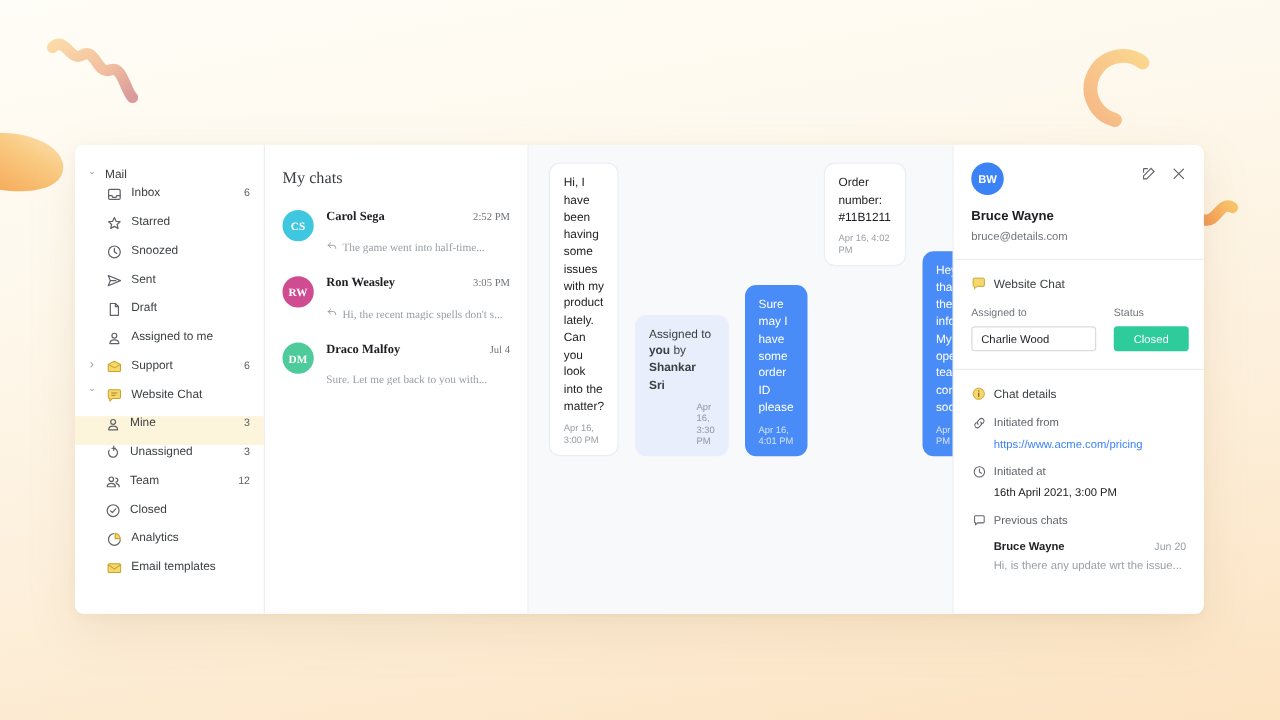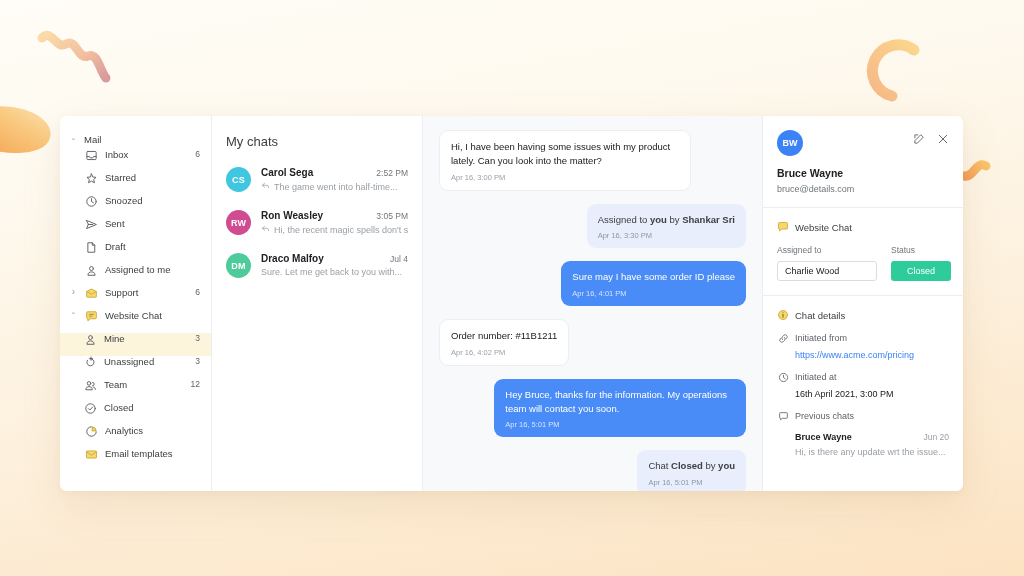--- a/index.html
+++ b/index.html
@@ -61,54 +61,55 @@
   .sb-ico svg { display: block; }
   .sb-label { flex: 1 1 auto; white-space: nowrap; overflow: hidden; text-overflow: ellipsis; }
   .sb-count { font-size: 8.5px; color: #5f6368; padding-right: 11px; }
 
   
   .chatlist {
     width: 211px; flex: 0 0 211px;
     background: #ffffff;
     border-right: 1px solid #eceef1;
     padding: 18px 14px 0 14px;
+    font-family: Liberation Serif, serif;
   }
   .chatlist h2 { font-size: 13px; font-weight: 400; color: #3c4043; margin-bottom: 18px; }
   .chat-row { display: flex; gap: 10px; margin-bottom: 18px; cursor: pointer; }
   .avatar {
     width: 25px; height: 25px; flex: 0 0 25px; border-radius: 50%;
     color: #fff; font-size: 9px; font-weight: 600;
     display: flex; align-items: center; justify-content: center;
     letter-spacing: 0.2px;
   }
   .chat-body { flex: 1 1 auto; min-width: 0; }
   .chat-top { display: flex; align-items: baseline; justify-content: space-between; }
   .chat-name { font-size: 10px; color: #202124; font-weight: 600; }
   .chat-time { font-size: 8.5px; color: #70757a; white-space: nowrap; padding-left: 6px; }
-  .chat-snip { font-size: 9px; color: #9aa0a6; margin-top: 3px; display: flex; align-items: center; gap: 4px; white-space: nowrap; overflow: hidden; }
+  .chat-snip { font-size: 9px; color: #9aa0a6; margin-top: 13px; display: flex; align-items: center; gap: 4px; white-space: nowrap; overflow: hidden; }
   .reply-ico { color: #9aa0a6; flex: 0 0 auto; }
 
   
   .convo {
     flex: 1 1 auto;
     background: #f7f9fb;
     border-right: 1px solid #eceef1;
     padding: 14px 16px 0 16px;
     display: flex; flex-direction: column; gap: 13px;
     overflow: hidden;
   }
   .bubble { max-width: 82%; border-radius: 9px; padding: 9px 11px 8px 11px; }
   .bubble .txt { font-size: 9.5px; line-height: 1.45; }
   .bubble .ts { font-size: 7.5px; margin-top: 5px; }
   .b-left { align-self: flex-start; }
   .b-right { align-self: flex-end; }
   .b-incoming { background: #ffffff; border: 1px solid #eceef1; color: #202124; }
   .b-incoming .ts { color: #9aa0a6; }
   .b-system { background: #e8eefb; color: #3c4043; }
-  .b-system .ts { color: #8d97ab; }
+  .b-system .ts { color: #8d97ab; margin-left: 38px; }
   .b-agent { background: #4a8cf7; color: #ffffff; }
   .b-agent .ts { color: #d5e3fe; }
   .b-system .txt b, .b-system .txt strong { font-weight: 700; }
 
   
   .details {
     width: 200px; flex: 0 0 200px;
     background: #ffffff;
     padding: 14px 14px 0 14px;
     font-size: 9.5px;
@@ -410,21 +411,21 @@
 
         <span>Sure. Let me get back to you with...</span>
       </div>
     </div>
   </div>
       </div>
   </section>
 
   <section class="convo">
     <div id="convo-msgs">
-        <div style="display:flex;flex-direction:column;gap:13px">
+        <div style="display:flex;flex-direction:row;gap:13px">
     <div class="bubble b-left b-incoming">
       <div class="txt">Hi, I have been having some issues with my product lately. Can you look into the matter?</div>
       <div class="ts">Apr 16, 3:00 PM</div>
     </div>
     <div class="bubble b-right b-system">
       <div class="txt">Assigned to <b>you</b> by <b>Shankar Sri</b></div>
       <div class="ts">Apr 16, 3:30 PM</div>
     </div>
     <div class="bubble b-right b-agent">
       <div class="txt">Sure may I have some order ID please</div>

